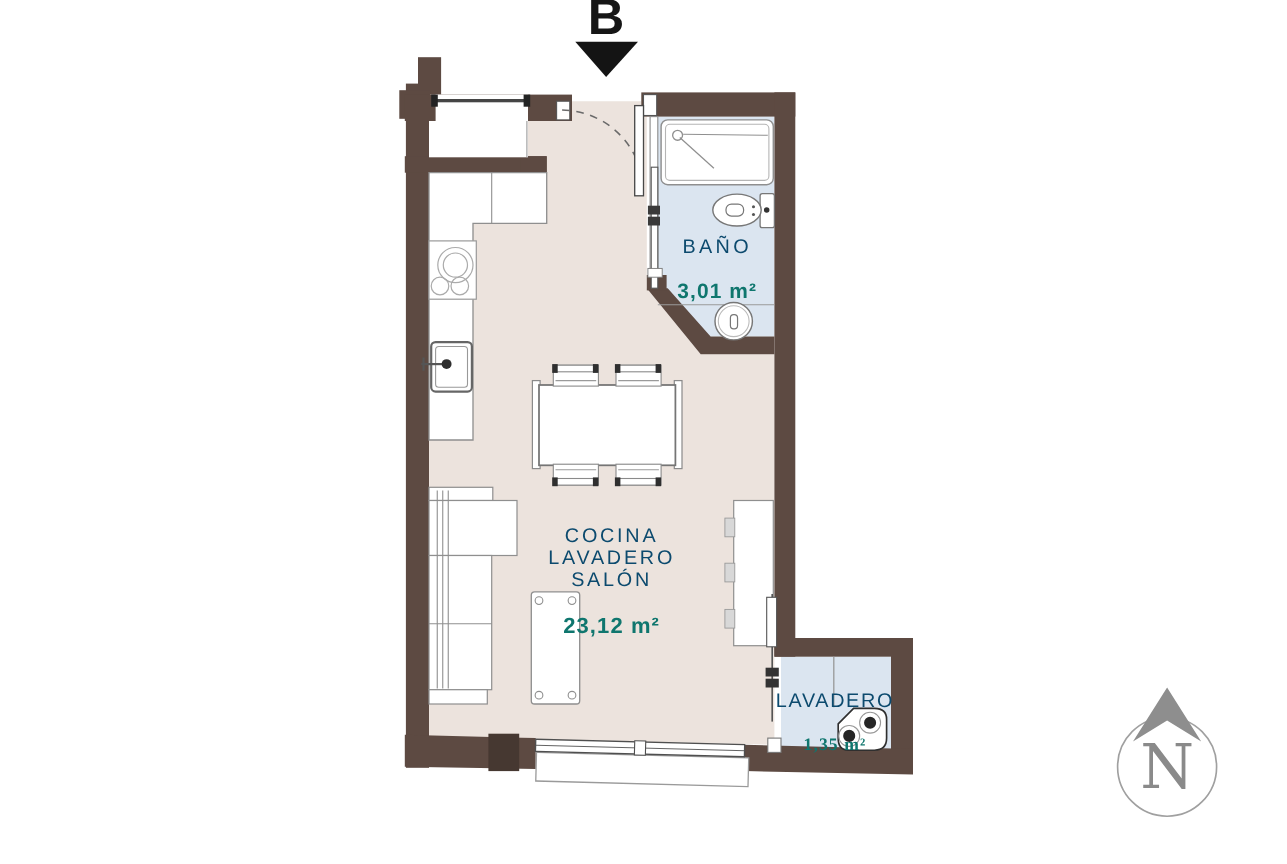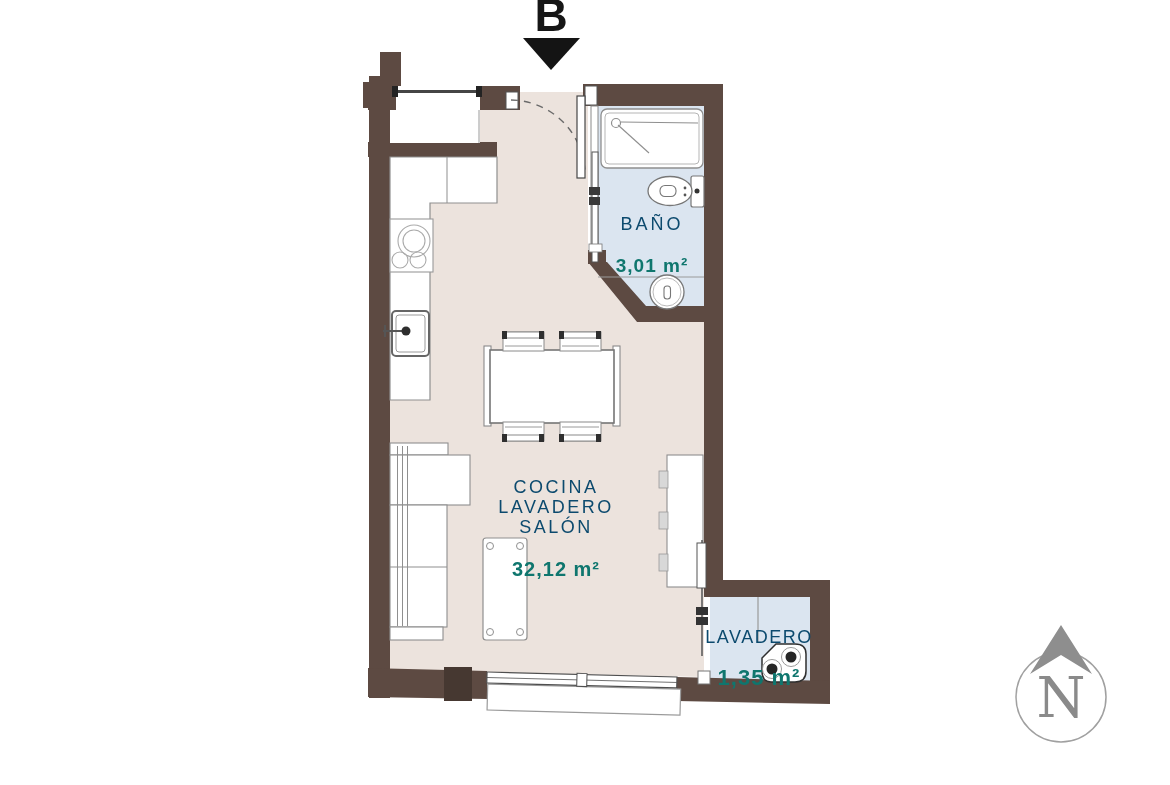--- a/index.html
+++ b/index.html
@@ -205,23 +205,23 @@
 
 <div class="label" style="left:652px;top:214px;">
   <div class="room-name bath-name">BAÑO</div>
   <div class="room-area">3,01 m²</div>
 </div>
 
 <div class="label" style="left:556px;top:477px;">
   <div class="room-name">COCINA</div>
   <div class="room-name">LAVADERO</div>
   <div class="room-name">SALÓN</div>
-  <div class="room-area" style="font-size:20px;">32,12 m²</div>
+  <div class="room-area" style="font-size:20px;">23,12 m²</div>
 </div>
 
 <div class="label" style="left:759px;top:628px;">
   <div class="room-name" style="letter-spacing:1.5px;line-height:19px;">LAVADERO</div>
-  <div class="room-area" style="font-size:22px;line-height:19px;">1,35 m²</div>
+  <div class="room-area" style="font-size:16px;line-height:19px;font-family:Liberation Serif, serif;">1,35 m²</div>
 </div>
 
 <div class="label" id="compass-n" style="left:1061px;top:670px;">N</div>
 
 </div>
 
 </body></html>

